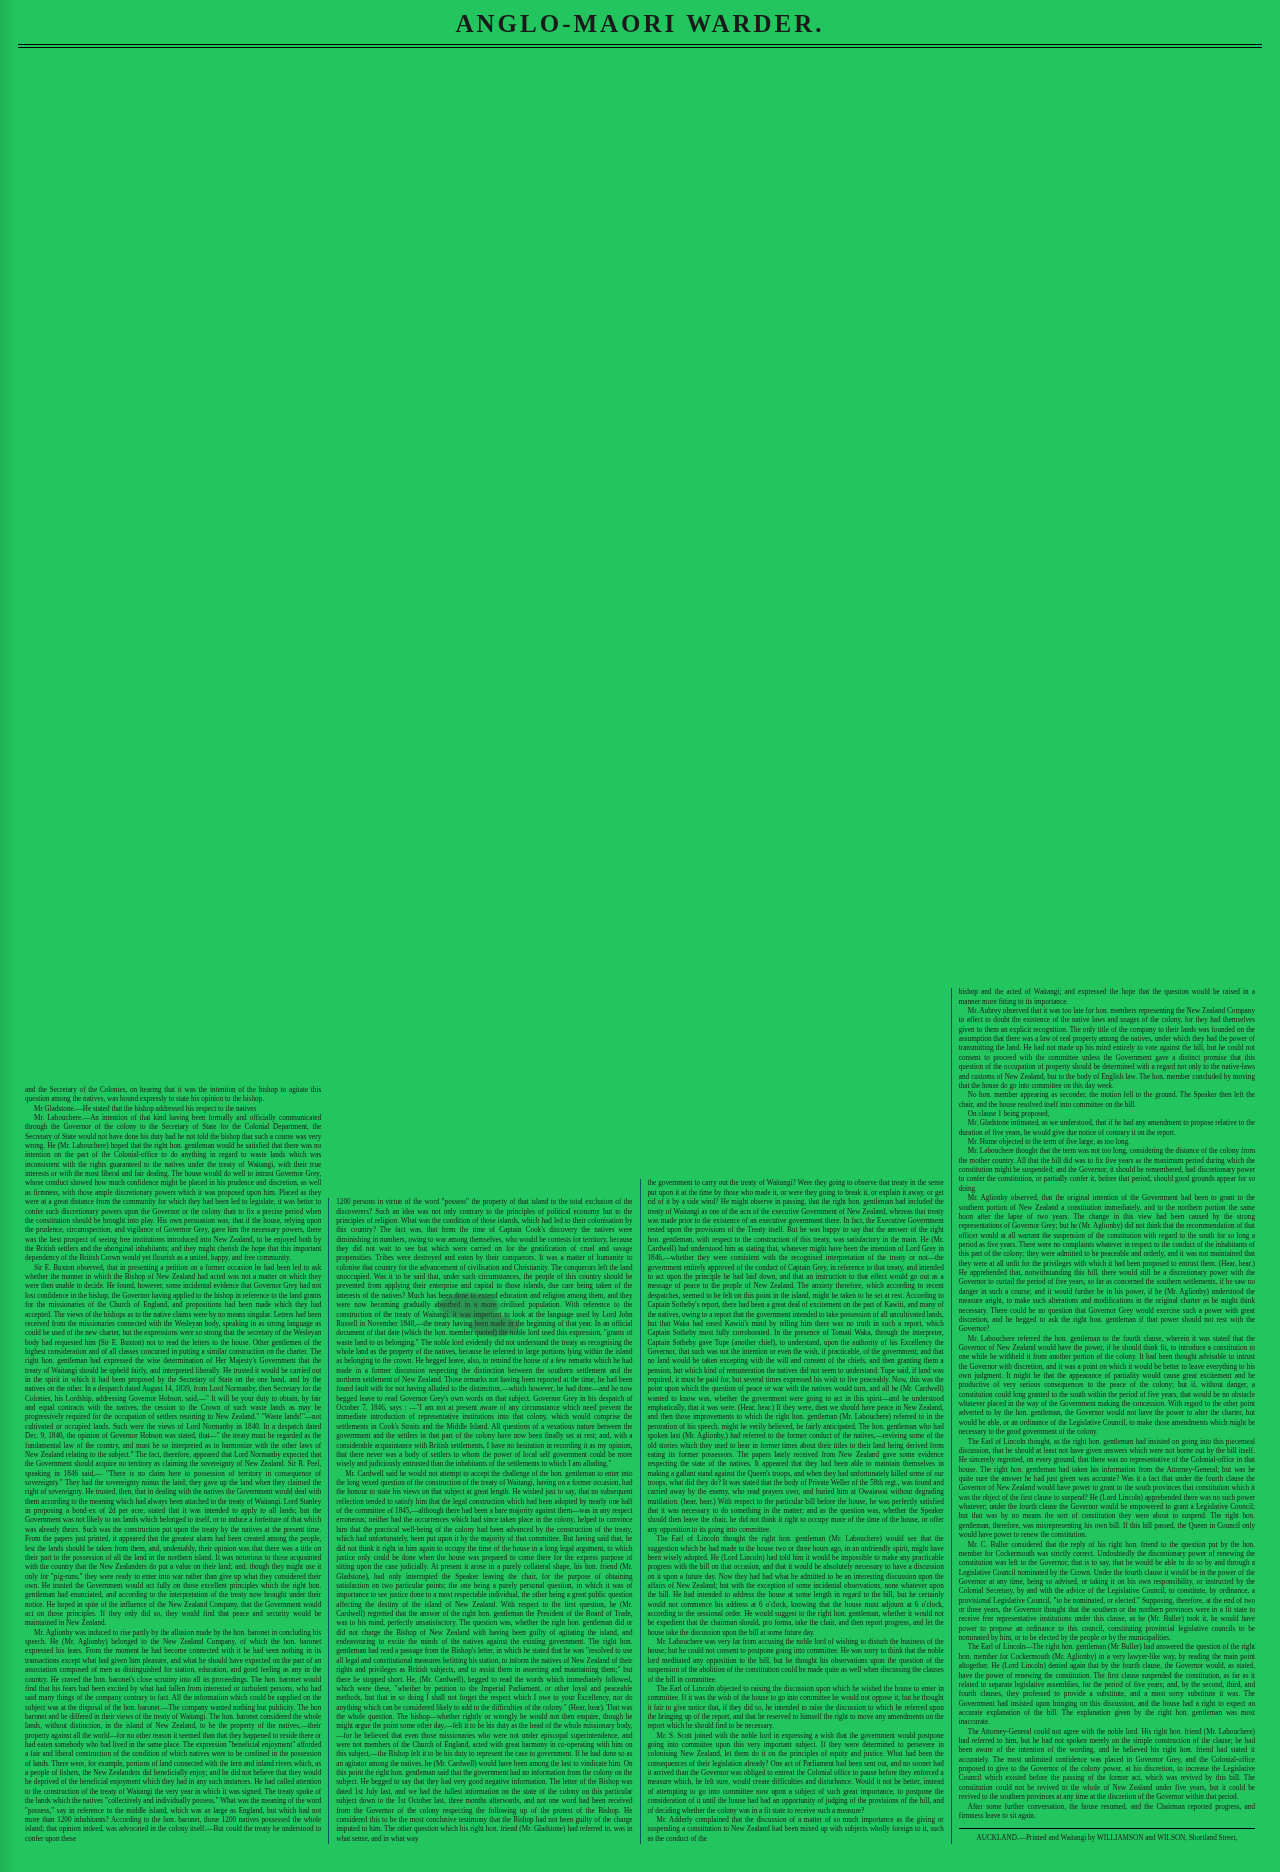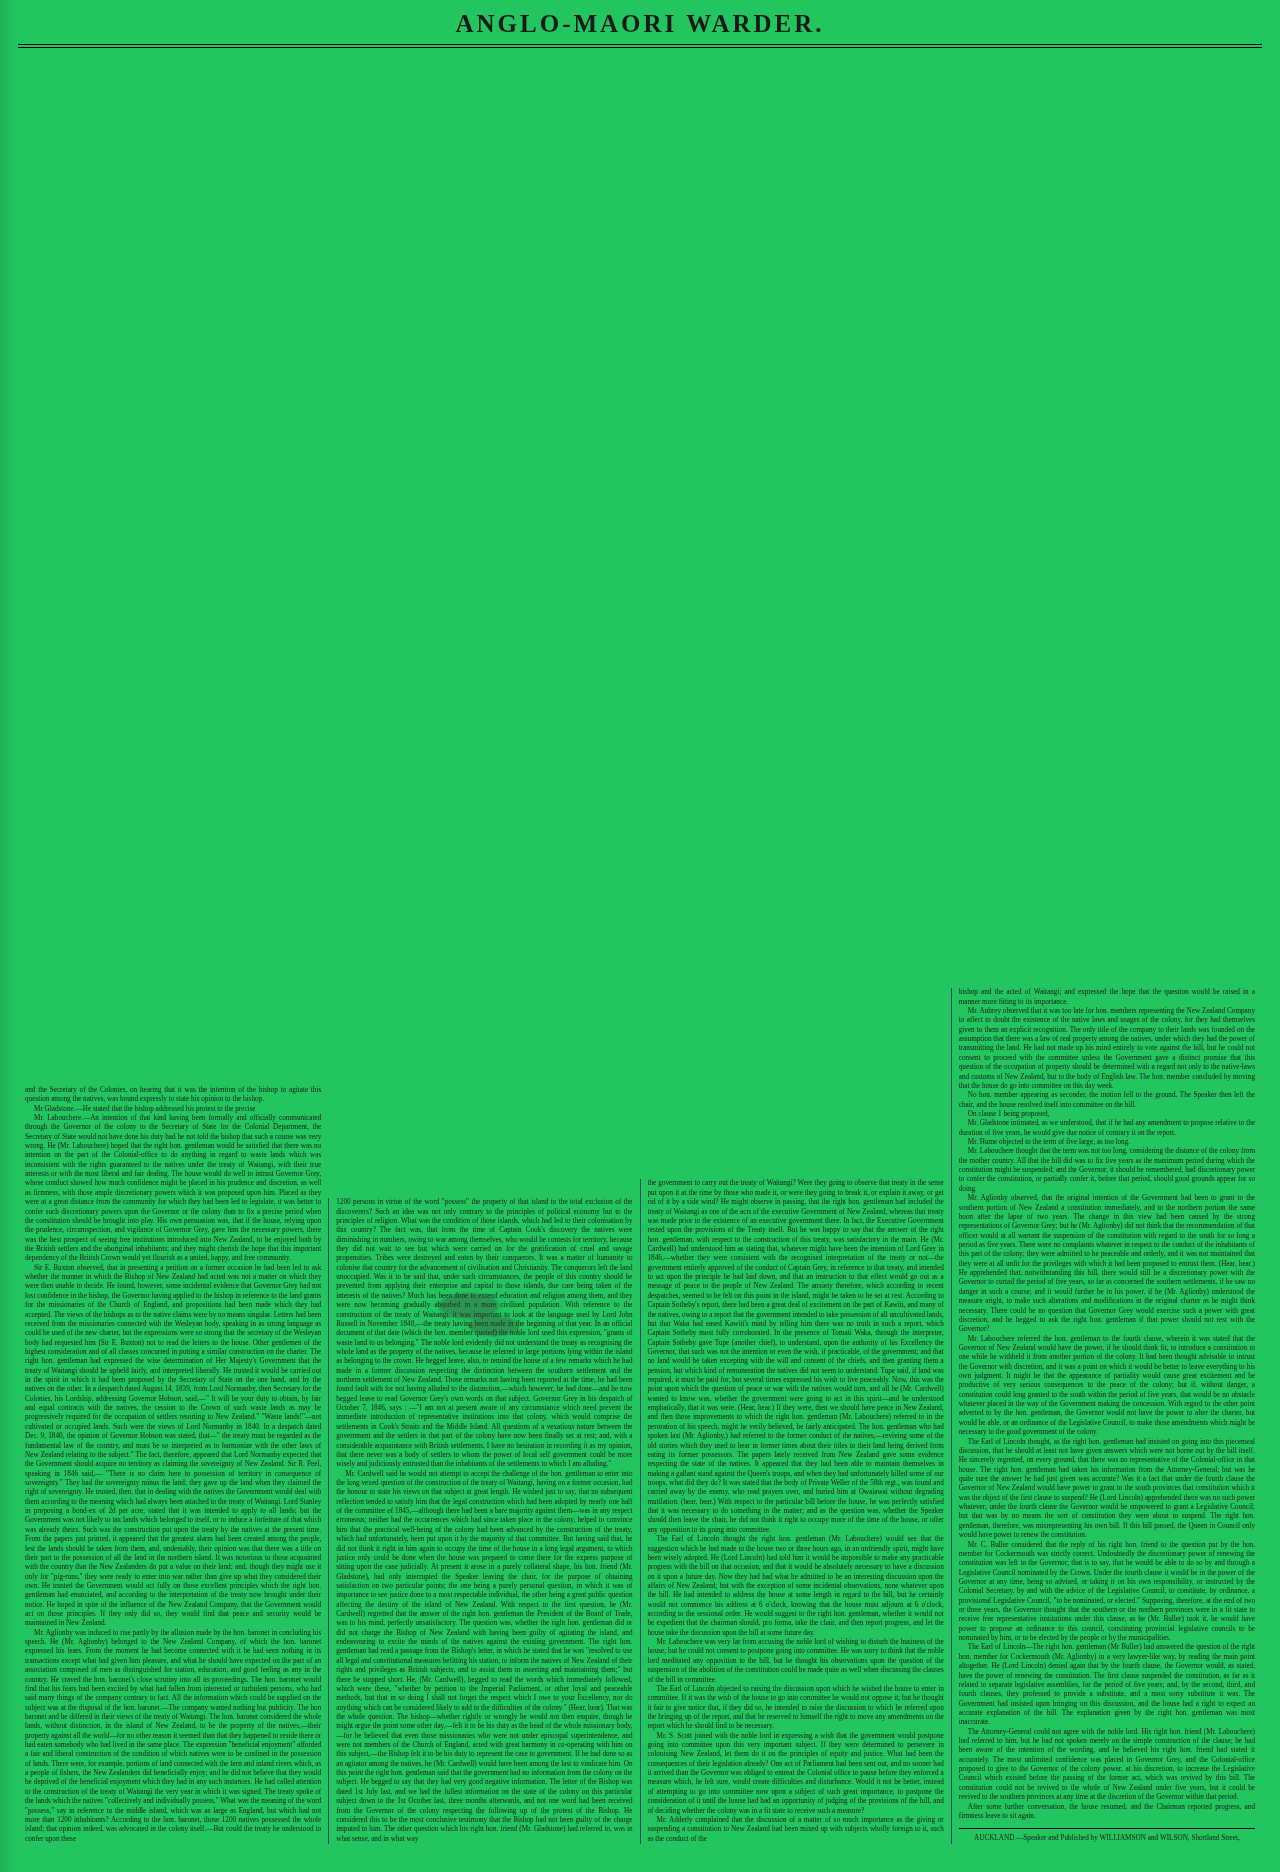--- a/index.html
+++ b/index.html
@@ -102,21 +102,21 @@
 <div class="page">
 
   <div class="masthead">ANGLO-MAORI WARDER.</div>
   <hr class="masthead-rule">
   <hr class="masthead-rule2">
 
   <div class="columns">
 
     <div class="col">
       <p class="first">and the Secretary of the Colonies, on hearing that it was the intention of the bishop to agitate this question among the natives, was bound expressly to state his opinion to the bishop.</p>
-      <p>Mr Gladstone.—He stated that the bishop addressed his protest to the precise</p>
+      <p>Mr Gladstone.—He stated that the bishop addressed his respect to the natives</p>
       <p>Mr. Labouchere.—An intention of that kind having been formally and officially communicated through the Governor of the colony to the Secretary of State for the Colonial Department, the Secretary of State would not have done his duty had he not told the bishop that such a course was very wrong. He (Mr. Labouchere) hoped that the right hon. gentleman would be satisfied that there was no intention on the part of the Colonial-office to do anything in regard to waste lands which was inconsistent with the rights guaranteed to the natives under the treaty of Waitangi, with their true interests or with the most liberal and fair dealing. The house would do well to intrust Governor Grey, whose conduct showed how much confidence might be placed in his prudence and discretion, as well as firmness, with those ample discretionary powers which it was proposed upon him. Placed as they were at a great distance from the community for which they had been led to legislate, it was better to confer such discretionary powers upon the Governor or the colony than to fix a precise period when the constitution should be brought into play. His own persuasion was, that if the house, relying upon the prudence, circumspection, and vigilance of Governor Grey, gave him the necessary powers, there was the best prospect of seeing free institutions introduced into New Zealand, to be enjoyed both by the British settlers and the aboriginal inhabitants; and they might cherish the hope that this important dependency of the British Crown would yet flourish as a united, happy, and free community.</p>
       <p>Sir E. Buxton observed, that in presenting a petition on a former occasion he had been led to ask whether the manner in which the Bishop of New Zealand had acted was not a matter on which they were then unable to decide. He found, however, some incidental evidence that Governor Grey had not lost confidence in the bishop, the Governor having applied to the bishop in reference to the land grants for the missionaries of the Church of England, and propositions had been made which they had accepted. The views of the bishops as to the native claims were by no means singular. Letters had been received from the missionaries connected with the Wesleyan body, speaking in as strong language as could be used of the new charter, but the expressions were so strong that the secretary of the Wesleyan body had requested him (Sir E. Buxton) not to read the letters to the house. Other gentlemen of the highest consideration and of all classes concurred in putting a similar construction on the charter. The right hon. gentleman had expressed the wise determination of Her Majesty's Government that the treaty of Waitangi should be upheld fairly, and interpreted liberally. He trusted it would be carried out in the spirit in which it had been proposed by the Secretary of State on the one hand, and by the natives on the other. In a despatch dated August 14, 1839, from Lord Normanby, then Secretary for the Colonies, his Lordship, addressing Governor Hobson, said,—" It will be your duty to obtain, by fair and equal contracts with the natives, the cession to the Crown of such waste lands as may be progressively required for the occupation of settlers resorting to New Zealand." "Waste lands!"—not cultivated or occupied lands. Such were the views of Lord Normanby in 1840. In a despatch dated Dec. 9, 1840, the opinion of Governor Hobson was stated, that—" the treaty must be regarded as the fundamental law of the country, and must be so interpreted as to harmonize with the other laws of New Zealand relating to the subject." The fact, therefore, appeared that Lord Normanby expected that the Government should acquire no territory as claiming the sovereignty of New Zealand. Sir R. Peel, speaking in 1846 said,— "There is no claim here to possession of territory in consequence of sovereignty." They had the sovereignty minus the land; they gave up the land when they claimed the right of sovereignty. He trusted, then, that in dealing with the natives the Government would deal with them according to the meaning which had always been attached to the treaty of Waitangi. Lord Stanley in proposing a bond-ex of 2d per acre, stated that it was intended to apply to all lands; but the Government was not likely to tax lands which belonged to itself, or to induce a forfeiture of that which was already theirs. Such was the construction put upon the treaty by the natives at the present time. From the papers just printed, it appeared that the greatest alarm had been created among the people, lest the lands should be taken from them, and, undeniably, their opinion was that there was a title on their part to the possession of all the land in the northern island. It was notorious to those acquainted with the country that the New Zealanders do put a value on their land; and, though they might use it only for "pig-runs," they were ready to enter into war rather than give up what they considered their own. He trusted the Government would act fully on those excellent principles which the right hon. gentleman had enunciated, and according to the interpretation of the treaty now brought under their notice. He hoped in spite of the influence of the New Zealand Company, that the Government would act on those principles. If they only did so, they would find that peace and security would be maintained in New Zealand.</p>
       <p>Mr. Aglionby was induced to rise partly by the allusion made by the hon. baronet in concluding his speech. He (Mr. Aglionby) belonged to the New Zealand Company, of which the hon. baronet expressed his fears. From the moment he had become connected with it he had seen nothing in its transactions except what had given him pleasure, and what he should have expected on the part of an association composed of men as distinguished for station, education, and good feeling as any in the country. He craved the hon. baronet's close scrutiny into all its proceedings. The hon. baronet would find that his fears had been excited by what had fallen from interested or turbulent persons, who had said many things of the company contrary to fact. All the information which could be supplied on the subject was at the disposal of the hon. baronet.—The company wanted nothing but publicity. The hon baronet and he differed in their views of the treaty of Waitangi. The hon. baronet considered the whole lands, without distinction, in the island of New Zealand, to be the property of the natives,—their property against all the world—for no other reason it seemed than that they happened to reside there or had eaten somebody who had lived in the same place. The expression "beneficial enjoyment" afforded a fair and liberal construction of the condition of which natives were to be confined in the possession of lands. There were, for example, portions of land connected with the fern and inland rivers which, as a people of fishers, the New Zealanders did beneficially enjoy; and he did not believe that they would be deprived of the beneficial enjoyment which they had in any such instances. He had called attention to the construction of the treaty of Waitangi the very year in which it was signed. The treaty spoke of the lands which the natives "collectively and individually possess." What was the meaning of the word "possess," say in reference to the middle island, which was as large as England, but which had not more than 1200 inhabitants? According to the hon. baronet, those 1200 natives possessed the whole island; that opinion indeed, was advocated in the colony itself.—But could the treaty be understood to confer upon these</p>
     </div>
 
     <div class="col">
       <p class="first">1200 persons in virtue of the word "possess" the property of that island to the total exclusion of the discoverers? Such an idea was not only contrary to the principles of political economy but to the principles of religion. What was the condition of those islands, which had led to their colonisation by this country? The fact was, that from the time of Captain Cook's discovery the natives were diminishing in numbers, owing to war among themselves, who would be contests for territory, because they did not wait to see but which were carried on for the gratification of cruel and savage propensities. Tribes were destroyed and eaten by their conquerors. It was a matter of humanity to colonise that country for the advancement of civilisation and Christianity. The conquerors left the land unoccupied. Was it to be said that, under such circumstances, the people of this country should be prevented from applying their enterprise and capital to those islands, due care being taken of the interests of the natives? Much has been done to extend education and religion among them, and they were now becoming gradually absorbed in a more civilised population. With reference to the construction of the treaty of Waitangi, it was important to look at the language used by Lord John Russell in November 1840,—the treaty having been made in the beginning of that year. In an official document of that date (which the hon. member quoted) the noble lord used this expression, "grants of waste land to us belonging." The noble lord evidently did not understand the treaty as recognising the whole land as the property of the natives, because he referred to large portions lying within the island as belonging to the crown. He begged leave, also, to remind the house of a few remarks which he had made in a former discussion respecting the distinction between the southern settlement and the northern settlement of New Zealand. Those remarks not having been reported at the time, he had been found fault with for not having alluded to the distinction,—which however, he had done—and he now begged leave to read Governor Grey's own words on that subject. Governor Grey in his despatch of October 7, 1846, says : —"I am not at present aware of any circumstance which need prevent the immediate introduction of representative institutions into that colony, which would comprise the settlements in Cook's Straits and the Middle Island. All questions of a vexatious nature between the government and the settlers in that part of the colony have now been finally set at rest; and, with a considerable acquaintance with British settlements, I have no hesitation in recording it as my opinion, that there never was a body of settlers to whom the power of local self government could be more wisely and judiciously entrusted than the inhabitants of the settlements to which I am alluding."</p>
       <p>Mr. Cardwell said he would not attempt to accept the challenge of the hon. gentleman to enter into the long vexed question of the construction of the treaty of Waitangi, having on a former occasion, had the honour to state his views on that subject at great length. He wished just to say, that no subsequent reflection tended to satisfy him that the legal construction which had been adopted by nearly one half of the committee of 1845,—although there had been a bare majority against them—was in any respect erroneous; neither had the occurrences which had since taken place in the colony, helped to convince him that the practical well-being of the colony had been advanced by the construction of the treaty, which had unfortunately, been put upon it by the majority of that committee. But having said that, he did not think it right in him again to occupy the time of the house in a long legal argument, to which justice only could be done when the house was prepared to come there for the express purpose of sitting upon the case judicially. At present it arose in a purely collateral shape, his hon. friend (Mr. Gladstone), had only interrupted the Speaker leaving the chair, for the purpose of obtaining satisfaction on two particular points; the one being a purely personal question, in which it was of importance to see justice done to a most respectable individual, the other being a great public question affecting the destiny of the island of New Zealand. With respect to the first question, he (Mr. Cardwell) regretted that the answer of the right hon. gentleman the President of the Board of Trade, was to his mind, perfectly unsatisfactory. The question was, whether the right hon. gentleman did or did not charge the Bishop of New Zealand with having been guilty of agitating the island, and endeavouring to excite the minds of the natives against the existing government. The right hon. gentleman had read a passage from the Bishop's letter, in which he stated that he was "resolved to use all legal and constitutional measures befitting his station, to inform the natives of New Zealand of their rights and privileges as British subjects, and to assist them in asserting and maintaining them;" but there he stopped short. He, (Mr. Cardwell), begged to read the words which immediately followed, which were these, "whether by petition to the Imperial Parliament, or other loyal and peaceable methods, but that in so doing I shall not forget the respect which I owe to your Excellency, nor do anything which can be considered likely to add to the difficulties of the colony." (Hear, hear). That was the whole question. The bishop—whether rightly or wrongly he would not then enquire, though he might argue the point some other day,—felt it to be his duty as the head of the whole missionary body,—for he believed that even those missionaries who were not under episcopal superintendence, and were not members of the Church of England, acted with great harmony in co-operating with him on this subject,—the Bishop felt it to be his duty to represent the case to government. If he had done so as an agitator among the natives, he (Mr. Cardwell) would have been among the last to vindicate him. On this point the right hon. gentleman said that the government had no information from the colony on the subject. He begged to say that they had very good negative information. The letter of the Bishop was dated 1st July last, and we had the fullest information on the state of the colony on this particular subject down to the 1st October last, three months afterwards, and not one word had been received from the Governor of the colony respecting the following up of the protest of the Bishop. He considered this to be the most conclusive testimony that the Bishop had not been guilty of the charge imputed to him. The other question which his right hon. friend (Mr. Gladstone) had referred to, was in what sense, and in what way</p>
       <span class="smudge" style="left:110px; top:95px; width:60px; height:26px;"></span>
       <span class="smudge" style="left:140px; top:118px; width:50px; height:20px;"></span>
@@ -142,20 +142,20 @@
       <p>Mr. Aglionby observed, that the original intention of the Government had been to grant to the southern portion of New Zealand a constitution immediately, and to the northern portion the same boon after the lapse of two years. The change in this view had been caused by the strong representations of Governor Grey; but he (Mr. Aglionby) did not think that the recommendation of that officer would at all warrant the suspension of the constitution with regard to the south for so long a period as five years. There were no complaints whatever in respect to the conduct of the inhabitants of this part of the colony; they were admitted to be peaceable and orderly, and it was not maintained that they were at all unfit for the privileges with which it had been proposed to entrust them. (Hear, hear.) He apprehended that, notwithstanding this bill, there would still be a discretionary power with the Governor to curtail the period of five years, so far as concerned the southern settlements, if he saw no danger in such a course; and it would further be in his power, if he (Mr. Aglionby) understood the measure aright, to make such alterations and modifications in the original charter as he might think necessary. There could be no question that Governor Grey would exercise such a power with great discretion, and he begged to ask the right hon. gentleman if that power should not rest with the Governor?</p>
       <p>Mr. Labouchere referred the hon. gentleman to the fourth clause, wherein it was stated that the Governor of New Zealand would have the power, if he should think fit, to introduce a constitution to one while he withheld it from another portion of the colony. It had been thought advisable to intrust the Governor with discretion, and it was a point on which it would be better to leave everything to his own judgment. It might be that the appearance of partiality would cause great excitement and be productive of very serious consequences to the peace of the colony; but if, without danger, a constitution could long granted to the south within the period of five years, that would be no obstacle whatever placed in the way of the Government making the concession. With regard to the other point adverted to by the hon. gentleman, the Governor would not have the power to alter the charter, but would be able, or an ordinance of the Legislative Council, to make those amendments which might be necessary to the good government of the colony.</p>
       <p>The Earl of Lincoln thought, as the right hon. gentleman had insisted on going into this piecemeal discussion, that he should at least not have given answers which were not borne out by the bill itself. He sincerely regretted, on every ground, that there was no representative of the Colonial-office in that house. The right hon. gentleman had taken his information from the Attorney-General; but was he quite sure the answer he had just given was accurate? Was it a fact that under the fourth clause the Governor of New Zealand would have power to grant to the south provinces that constitution which it was the object of the first clause to suspend? He (Lord Lincoln) apprehended there was no such power whatever; under the fourth clause the Governor would be empowered to grant a Legislative Council; but that was by no means the sort of constitution they were about to suspend. The right hon. gentleman, therefore, was misrepresenting his own bill. If this bill passed, the Queen in Council only would have power to renew the constitution.</p>
       <p>Mr. C. Buller considered that the reply of his right hon. friend to the question put by the hon. member for Cockermouth was strictly correct. Undoubtedly the discretionary power of renewing the constitution was left to the Governor; that is to say, that he would be able to do so by and through a Legislative Council nominated by the Crown. Under the fourth clause it would be in the power of the Governor at any time, being so advised, or taking it on his own responsibility, or instructed by the Colonial Secretary, by and with the advice of the Legislative Council, to constitute, by ordinance, a provisional Legislative Council, "to be nominated, or elected." Supposing, therefore, at the end of two or three years, the Governor thought that the southern or the northern provinces were in a fit state to receive free representative institutions under this clause, as he (Mr. Buller) took it, he would have power to propose an ordinance to this council, constituting provincial legislative councils to be nominated by him, or to be elected by the people or by the municipalities.</p>
       <p>The Earl of Lincoln—The right hon. gentleman (Mr Buller) had answered the question of the right hon. member for Cockermouth (Mr. Aglionby) in a very lawyer-like way, by reading the main point altogether. He (Lord Lincoln) denied again that by the fourth clause, the Governor would, as stated, have the power of renewing the constitution. The first clause suspended the constitution, as far as it related to separate legislative assemblies, for the period of five years; and, by the second, third, and fourth clauses, they professed to provide a substitute, and a most sorry substitute it was. The Government had insisted upon bringing on this discussion, and the house had a right to expect an accurate explanation of the bill. The explanation given by the right hon. gentleman was most inaccurate.</p>
       <p>The Attorney-General could not agree with the noble lord. His right hon. friend (Mr. Labouchere) had referred to him, but he had not spoken merely on the simple construction of the clause; he had been aware of the intention of the wording, and he believed his right hon. friend had stated it accurately. The most unlimited confidence was placed in Governor Grey, and the Colonial-office proposed to give to the Governor of the colony power, at his discretion, to increase the Legislative Council which existed before the passing of the former act, which was revived by this bill. The constitution could not be revived to the whole of New Zealand under five years, but it could be revived to the southern provinces at any time at the discretion of the Governor within that period.</p>
       <p>After some further conversation, the house resumed, and the Chairman reported progress, and firmness leave to sit again.</p>
       <p></p>
 
       <div class="imprint">
-        <span class="sc">AUCKLAND.</span><span>—Speaker and Published by </span><span class="sc">WILLIAMSON</span><span> and </span><span class="sc">WILSON</span><span>, Shortland Street,</span>
+        <span class="sc">AUCKLAND.</span><span>—Printed and Waitangi by </span><span class="sc">WILLIAMSON</span><span> and </span><span class="sc">WILSON</span><span>, Shortland Street,</span>
       </div>
     </div>
 
   </div>
 
   <div class="edge-shade" style="left:0;"></div>
 </div>
 
 </body></html>

